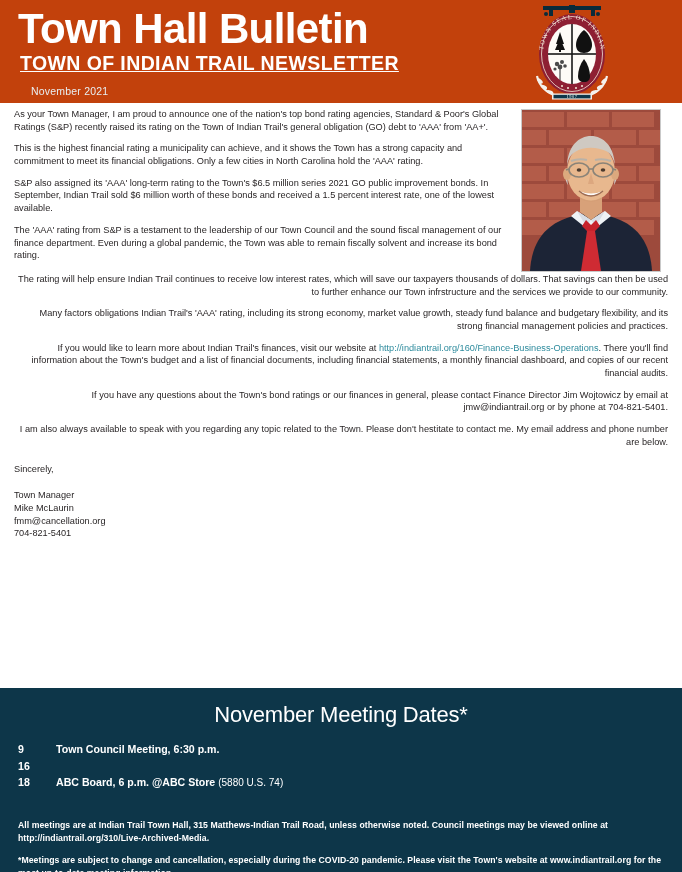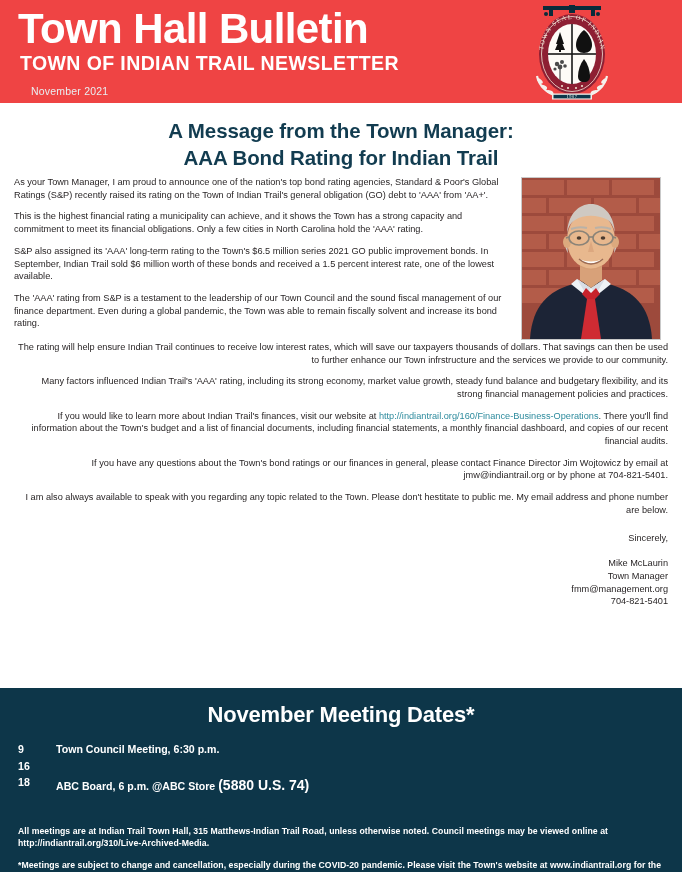--- a/index.html
+++ b/index.html
@@ -11,21 +11,21 @@
     width: 682px;
     height: 872px;
     font-family: "Liberation Sans", sans-serif;
     color: #231f20;
     overflow: hidden;
     position: relative;
   }
 
   
   .masthead {
-    background: #ef4444;
+    background: #c2410c;
     height: 103px;
     position: relative;
     padding: 0;
     box-sizing: border-box;
   }
   .masthead-text {
     position: absolute;
     left: 18px;
     top: 8px;
   }
@@ -40,20 +40,21 @@
     white-space: nowrap;
   }
   .masthead-subtitle {
     color: #ffffff;
     font-size: 19.5px;
     font-weight: bold;
     letter-spacing: 0.4px;
     line-height: 1.15;
     margin: 1px 12px 0 2px;
     white-space: nowrap;
+    text-decoration: underline;
   }
   .masthead-date {
     position: absolute;
     left: 31px;
     top: 85px;
     color: #e8eef1;
     font-size: 10.5px;
     font-weight: normal;
     letter-spacing: 0.2px;
   }
@@ -122,40 +123,39 @@
     text-decoration: none;
   }
 
   .signoff {
     margin-top: 15px;
   }
   .signoff p {
     font-size: 9.2px;
     line-height: 1.38;
     margin: 0;
-    text-align: right;
   }
   .sig-gap { height: 13px; }
 
   
   .footer {
     position: absolute;
     left: 0;
     bottom: 0;
     width: 682px;
     background: #0d3649;
     color: #ffffff;
     padding: 9px 0 12px 0;
     box-sizing: border-box;
     height: 184px;
   }
   .footer-heading {
     text-align: center;
     font-size: 22px;
-    font-weight: bold;
+    font-weight: normal;
     letter-spacing: -0.2px;
     margin: 5px 0 13px 0;
     color: #ffffff;
   }
   .meeting-list {
     margin: 0 0 0 0;
     padding: 0 0 0 18px;
     list-style: none;
   }
   .meeting-row {
@@ -163,22 +163,22 @@
     font-size: 10.6px;
     font-weight: bold;
     line-height: 1.58;
     color: #ffffff;
   }
   .meeting-day {
     width: 38px;
     flex: 0 0 38px;
   }
   .meeting-desc .venue-note {
-    font-size: 14px;
-    font-weight: bold;
+    font-size: 10px;
+    font-weight: normal;
   }
 
   .footer-notes {
     margin-top: 28px;
     padding: 0 18px 0 18px;
   }
   .footer-notes p {
     font-size: 8.7px;
     font-weight: bold;
     line-height: 1.48;
@@ -256,24 +256,20 @@
 
       <rect x="29" y="91.5" width="40" height="6" fill="#f4f1ec"></rect>
       <rect x="30.5" y="92.8" width="37" height="3.6" fill="#0d3649"></rect>
       <text x="49" y="96" font-family="'Liberation Serif', serif" font-size="4.4" fill="#f4f1ec" text-anchor="middle" letter-spacing="0.6">1907</text>
     </svg>
   </div>
 </div>
 
 <div class="article">
 
-  <div class="article-heading">
-    <span>A Message from the Town Manager:</span>
-    <span class="line2">AAA Bond Rating for Indian Trail</span>
-  </div>
 
   <div class="body-block">
 
     <div class="photo">
       <svg width="138" height="161" viewBox="0 0 138 161">
 
         <rect width="138" height="161" fill="#9d4a3c"></rect>
         <g fill="#b35c49">
           <rect x="0" y="2" width="42" height="15"></rect>
             <rect x="45" y="2" width="42" height="15"></rect>
@@ -348,34 +344,34 @@
     <div class="col-text">
       <p class="para">As your Town Manager, I am proud to announce one of the nation's top bond rating agencies, Standard &amp; Poor's Global Ratings (S&amp;P) recently raised its rating on the Town of Indian Trail's general obligation (GO) debt to 'AAA' from 'AA+'.</p>
       <p class="para">This is the highest financial rating a municipality can achieve, and it shows the Town has a strong capacity and commitment to meet its financial obligations. Only a few cities in North Carolina hold the 'AAA' rating.</p>
       <p class="para">S&amp;P also assigned its 'AAA' long-term rating to the Town's $6.5 million series 2021 GO public improvement bonds. In September, Indian Trail sold $6 million worth of these bonds and received a 1.5 percent interest rate, one of the lowest available.</p>
       <p class="para">The 'AAA' rating from S&amp;P is a testament to the leadership of our Town Council and the sound fiscal management of our finance department. Even during a global pandemic, the Town was able to remain fiscally solvent and increase its bond rating.</p>
     </div>
   </div>
 
   <div class="wide-text">
     <p class="para">The rating will help ensure Indian Trail continues to receive low interest rates, which will save our taxpayers thousands of dollars. That savings can then be used to further enhance our Town infrstructure and the services we provide to our community.</p>
-    <p class="para">Many factors influenced Indian Trail's 'AAA' rating, including its strong economy, market value growth, steady fund balance and budgetary flexibility, and its strong financial management policies and practices.</p>
+    <p class="para">Many factors obligations Indian Trail's 'AAA' rating, including its strong economy, market value growth, steady fund balance and budgetary flexibility, and its strong financial management policies and practices.</p>
 
     <p class="para"><span>If you would like to learn more about Indian Trail's finances, visit our website at </span><span class="inline-link">http://indiantrail.org/160/Finance-Business-Operations</span><span>. There you'll find information about the Town's budget and a list of financial documents, including financial statements, a monthly financial dashboard, and copies of our recent financial audits.</span></p>
 
     <p class="para">If you have any questions about the Town's bond ratings or our finances in general, please contact Finance Director Jim Wojtowicz by email at jmw@indiantrail.org or by phone at 704-821-5401.</p>
-    <p class="para">I am also always available to speak with you regarding any topic related to the Town. Please don't hestitate to public me. My email address and phone number are below.</p>
+    <p class="para">I am also always available to speak with you regarding any topic related to the Town. Please don't hestitate to contact me. My email address and phone number are below.</p>
   </div>
 
   <div class="signoff">
     <p>Sincerely,</p>
     <div class="sig-gap"></div>
+    <p>Town Manager</p>
     <p>Mike McLaurin</p>
-    <p>Town Manager</p>
-    <p>fmm@management.org</p>
+    <p>fmm@cancellation.org</p>
     <p>704-821-5401</p>
   </div>
 </div>
 
 <div class="footer">
   <div class="footer-heading">November Meeting Dates*</div>
 
   <div class="meeting-list">
     <div class="meeting-row">
       <span class="meeting-day">9</span>

